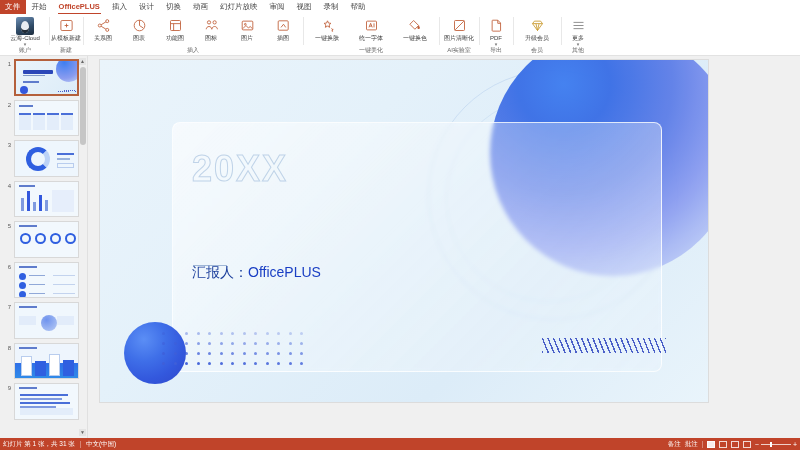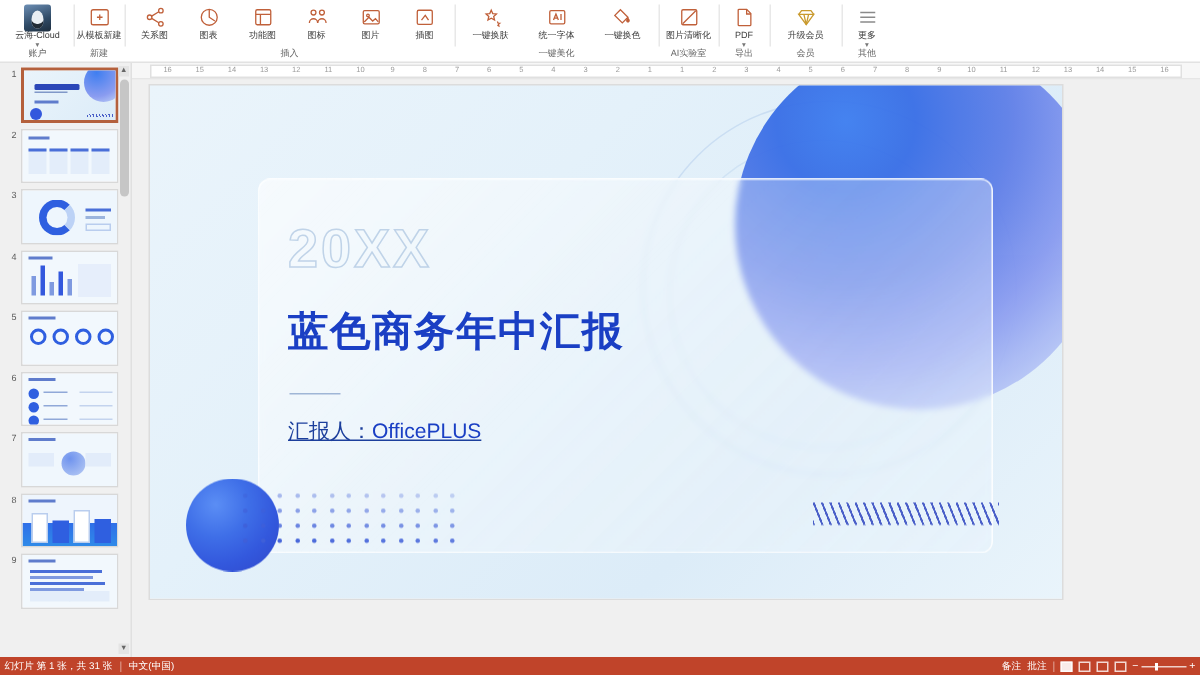--- a/index.html
+++ b/index.html
@@ -92,21 +92,21 @@
   .tscroll .up,.tscroll .down{
     position:absolute; left:0; width:7px; height:7px; background:#e4e4e4;
     font-size:5px; color:#666; text-align:center; line-height:7px;
   }
   .tscroll .up{top:0} .tscroll .down{bottom:0}
   .tscroll .bar{
     position:absolute; left:0.5px; top:9px; width:6px; height:78px; background:#c6c6c6; border-radius:3px;
   }
 
   
-  .editpane { flex:1; position:relative; background:#f0f0f0; display:flex; flex-direction:column; min-width:0;justify-content:center;}
+  .editpane { flex:1; position:relative; background:#f0f0f0; display:flex; flex-direction:row; min-width:0;justify-content:center;}
   .ruler-h {
     height:11px; background:#f7f7f7; position:relative; overflow:hidden;
     border-bottom:1px solid #e6e6e6;
   }
   .ruler-inner{
     position:absolute; left:12px; right:12px; top:1px; height:9px;
     background:#fff; border:1px solid #e0e0e0; display:flex; align-items:center;
   }
   .rk { flex:1; text-align:center; font-size:5px; color:#9a9a9a; line-height:7px;}
   .slide-wrap{ flex:1; position:relative; }
@@ -150,21 +150,21 @@
   }
   .s-sub{
     position:absolute; left:93px; top:180px; font-size:10.5px; color:#2a3f6d;
     letter-spacing:1.4px;
   }
   .s-rule{
     position:absolute; left:93px; top:205px; width:34px; height:1.4px;
     background:#9fb6d6;
   }
   .s-author{
-    position:absolute; left:92px; top:222px; font-size:14px; color:#1c3f9c;text-decoration:underline;
+    position:absolute; left:92px; top:204px; font-size:14px; color:#1c3f9c;
   }
   .s-author b{ color:#1a3fc4; font-weight:normal; }
   .sphere-small{
     position:absolute; left:24px; top:262px; width:62px; height:62px; border-radius:50%;
     background:radial-gradient(circle at 32% 28%, #5b8ef5 0%, #3f6fe8 35%, #3358dd 65%, #2f46c9 100%);
   }
   .dots{
     position:absolute; left:62px; top:272px; width:160px; height:46px;
   }
   .dots i{
@@ -187,20 +187,34 @@
   .viewbtn.on{ background:rgba(255,255,255,.9); }
   .zoomslider{ display:flex; align-items:center; gap:2px; }
   .zline{ width:30px; height:1px; background:rgba(255,255,255,.75); position:relative;}
   .zknob{ position:absolute; left:9px; top:-2px; width:2px; height:5px; background:#fff;}
 </style>
 </head>
 <body>
 
 <div class="app">
 
+  <div class="tabbar">
+    <div class="tab-file">文件</div>
+    <div class="tab">开始</div>
+    <div class="tab active">OfficePLUS</div>
+    <div class="tab">插入</div>
+    <div class="tab">设计</div>
+    <div class="tab">切换</div>
+    <div class="tab">动画</div>
+    <div class="tab">幻灯片放映</div>
+    <div class="tab">审阅</div>
+    <div class="tab">视图</div>
+    <div class="tab">录制</div>
+    <div class="tab">帮助</div>
+  </div>
 
   <div class="ribbon">
 
     <div class="rgroup">
       <div class="ritems">
         <div class="rbtn w44">
           <div class="ricon">
             <div class="avatar"></div>
           </div>
           <div class="rtext">云海-Cloud</div>
@@ -562,21 +576,20 @@
       <div class="slide-wrap">
         <div class="slide">
 
           <div class="ring1"></div>
           <div class="ring2"></div>
           <div class="sphere-big"></div>
 
           <div class="glass"></div>
 
           <div class="year">20XX</div>
-          <div class="s-title">蓝色商务年中汇报</div>
           <div class="s-rule"></div>
           <div class="s-author"><span>汇报人：</span><b>OfficePLUS</b></div>
 
           <div class="sphere-small"></div>
           <div class="dots" id="dotGrid">
               <i style="left: 0px; top: 0px; opacity: 0.43;"></i>
               <i style="left: 11.5px; top: 0px; opacity: 0.41;"></i>
               <i style="left: 23px; top: 0px; opacity: 0.4;"></i>
               <i style="left: 34.5px; top: 0px; opacity: 0.39;"></i>
               <i style="left: 46px; top: 0px; opacity: 0.37;"></i>

